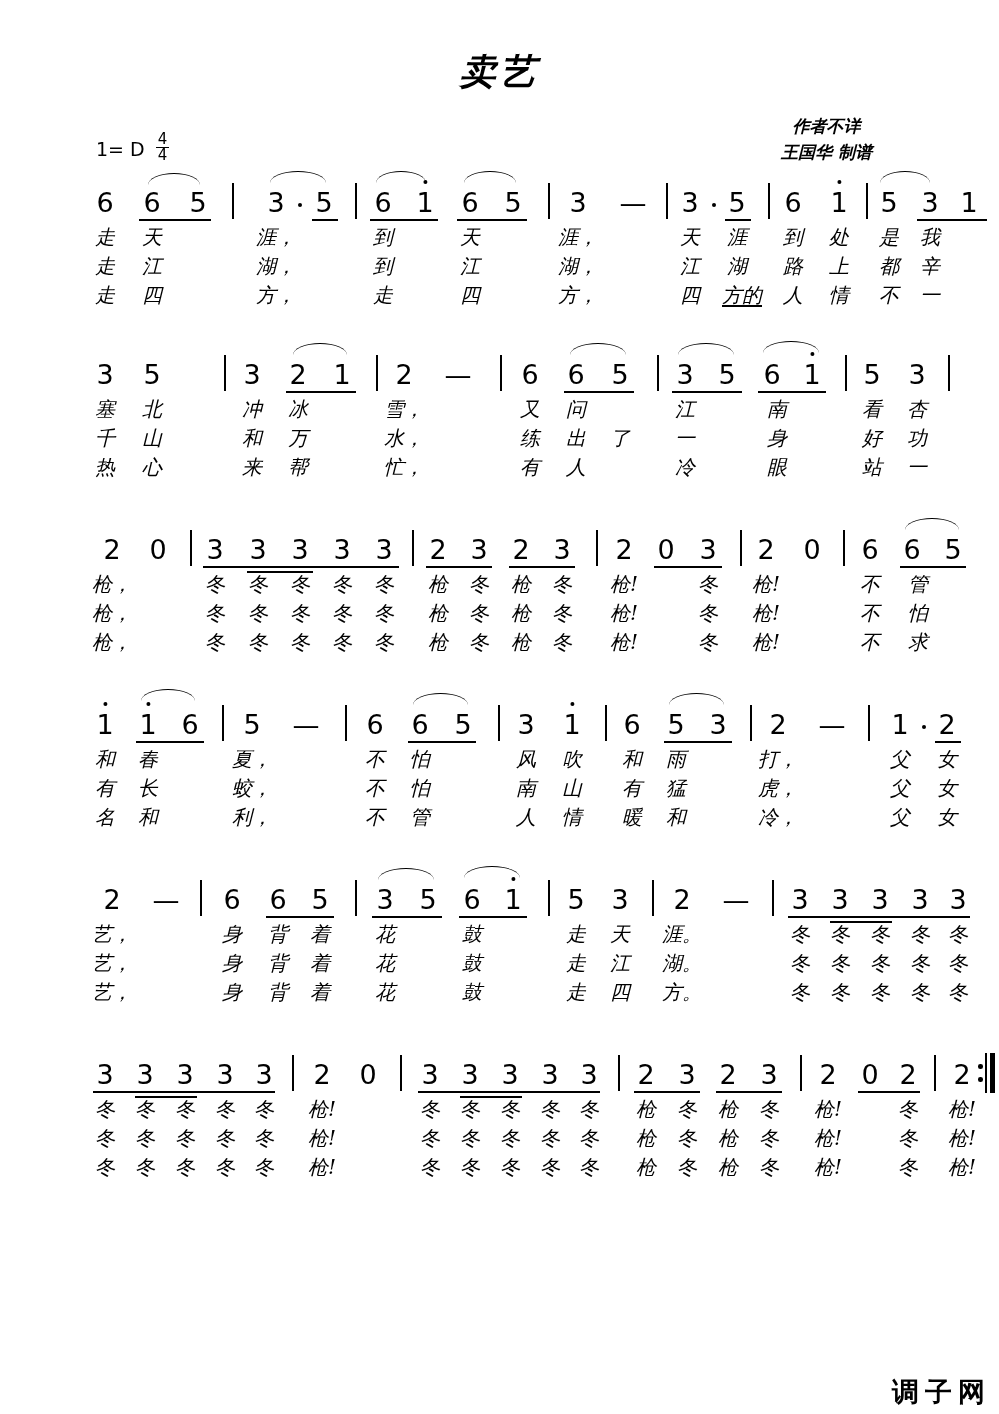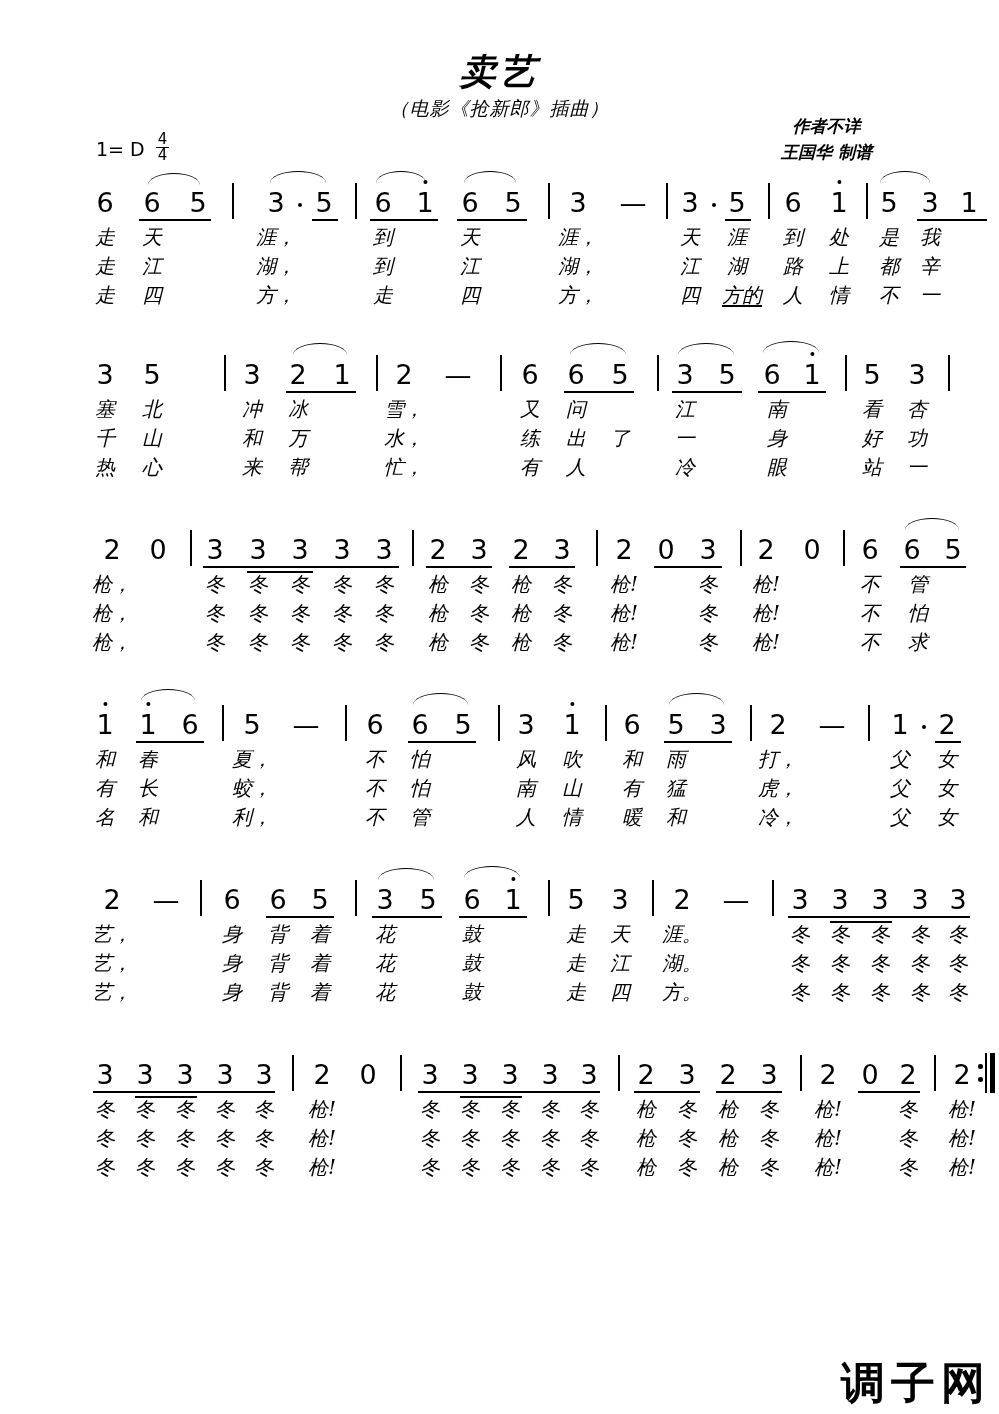--- a/index.html
+++ b/index.html
@@ -195,40 +195,39 @@
 
   
   .watermark {
     position: absolute;
     right: 8px;
     bottom: 8px;
     text-align: right;
     font-family: "DejaVu Sans", sans-serif;
   }
   .watermark .wm-cn {
-    font-size: 44px;
+    font-size: 27px;
     font-weight: bold;
     letter-spacing: 6px;
     line-height: 1.05;
   }
   .watermark .wm-url {
     font-size: 31px;
     font-weight: bold;
     letter-spacing: 0px;
     line-height: 1.05;
     border-top: 3px solid #000;
     padding-top: 1px;
   }
 </style>
 </head>
 <body>
 
 <div class="sheet-header">
   <div class="song-title">卖艺</div>
-  <div class="song-subtitle">（电影《抢新郎》插曲）</div>
   <div class="credits">
     <div>作者不详</div>
     <div>王国华 制谱</div>
   </div>
   <div class="keysig">
     <span>1=</span>
     <span class="tonic">D</span>
     <span class="meter">
       <span class="num">4</span>
       <span class="den">4</span>

